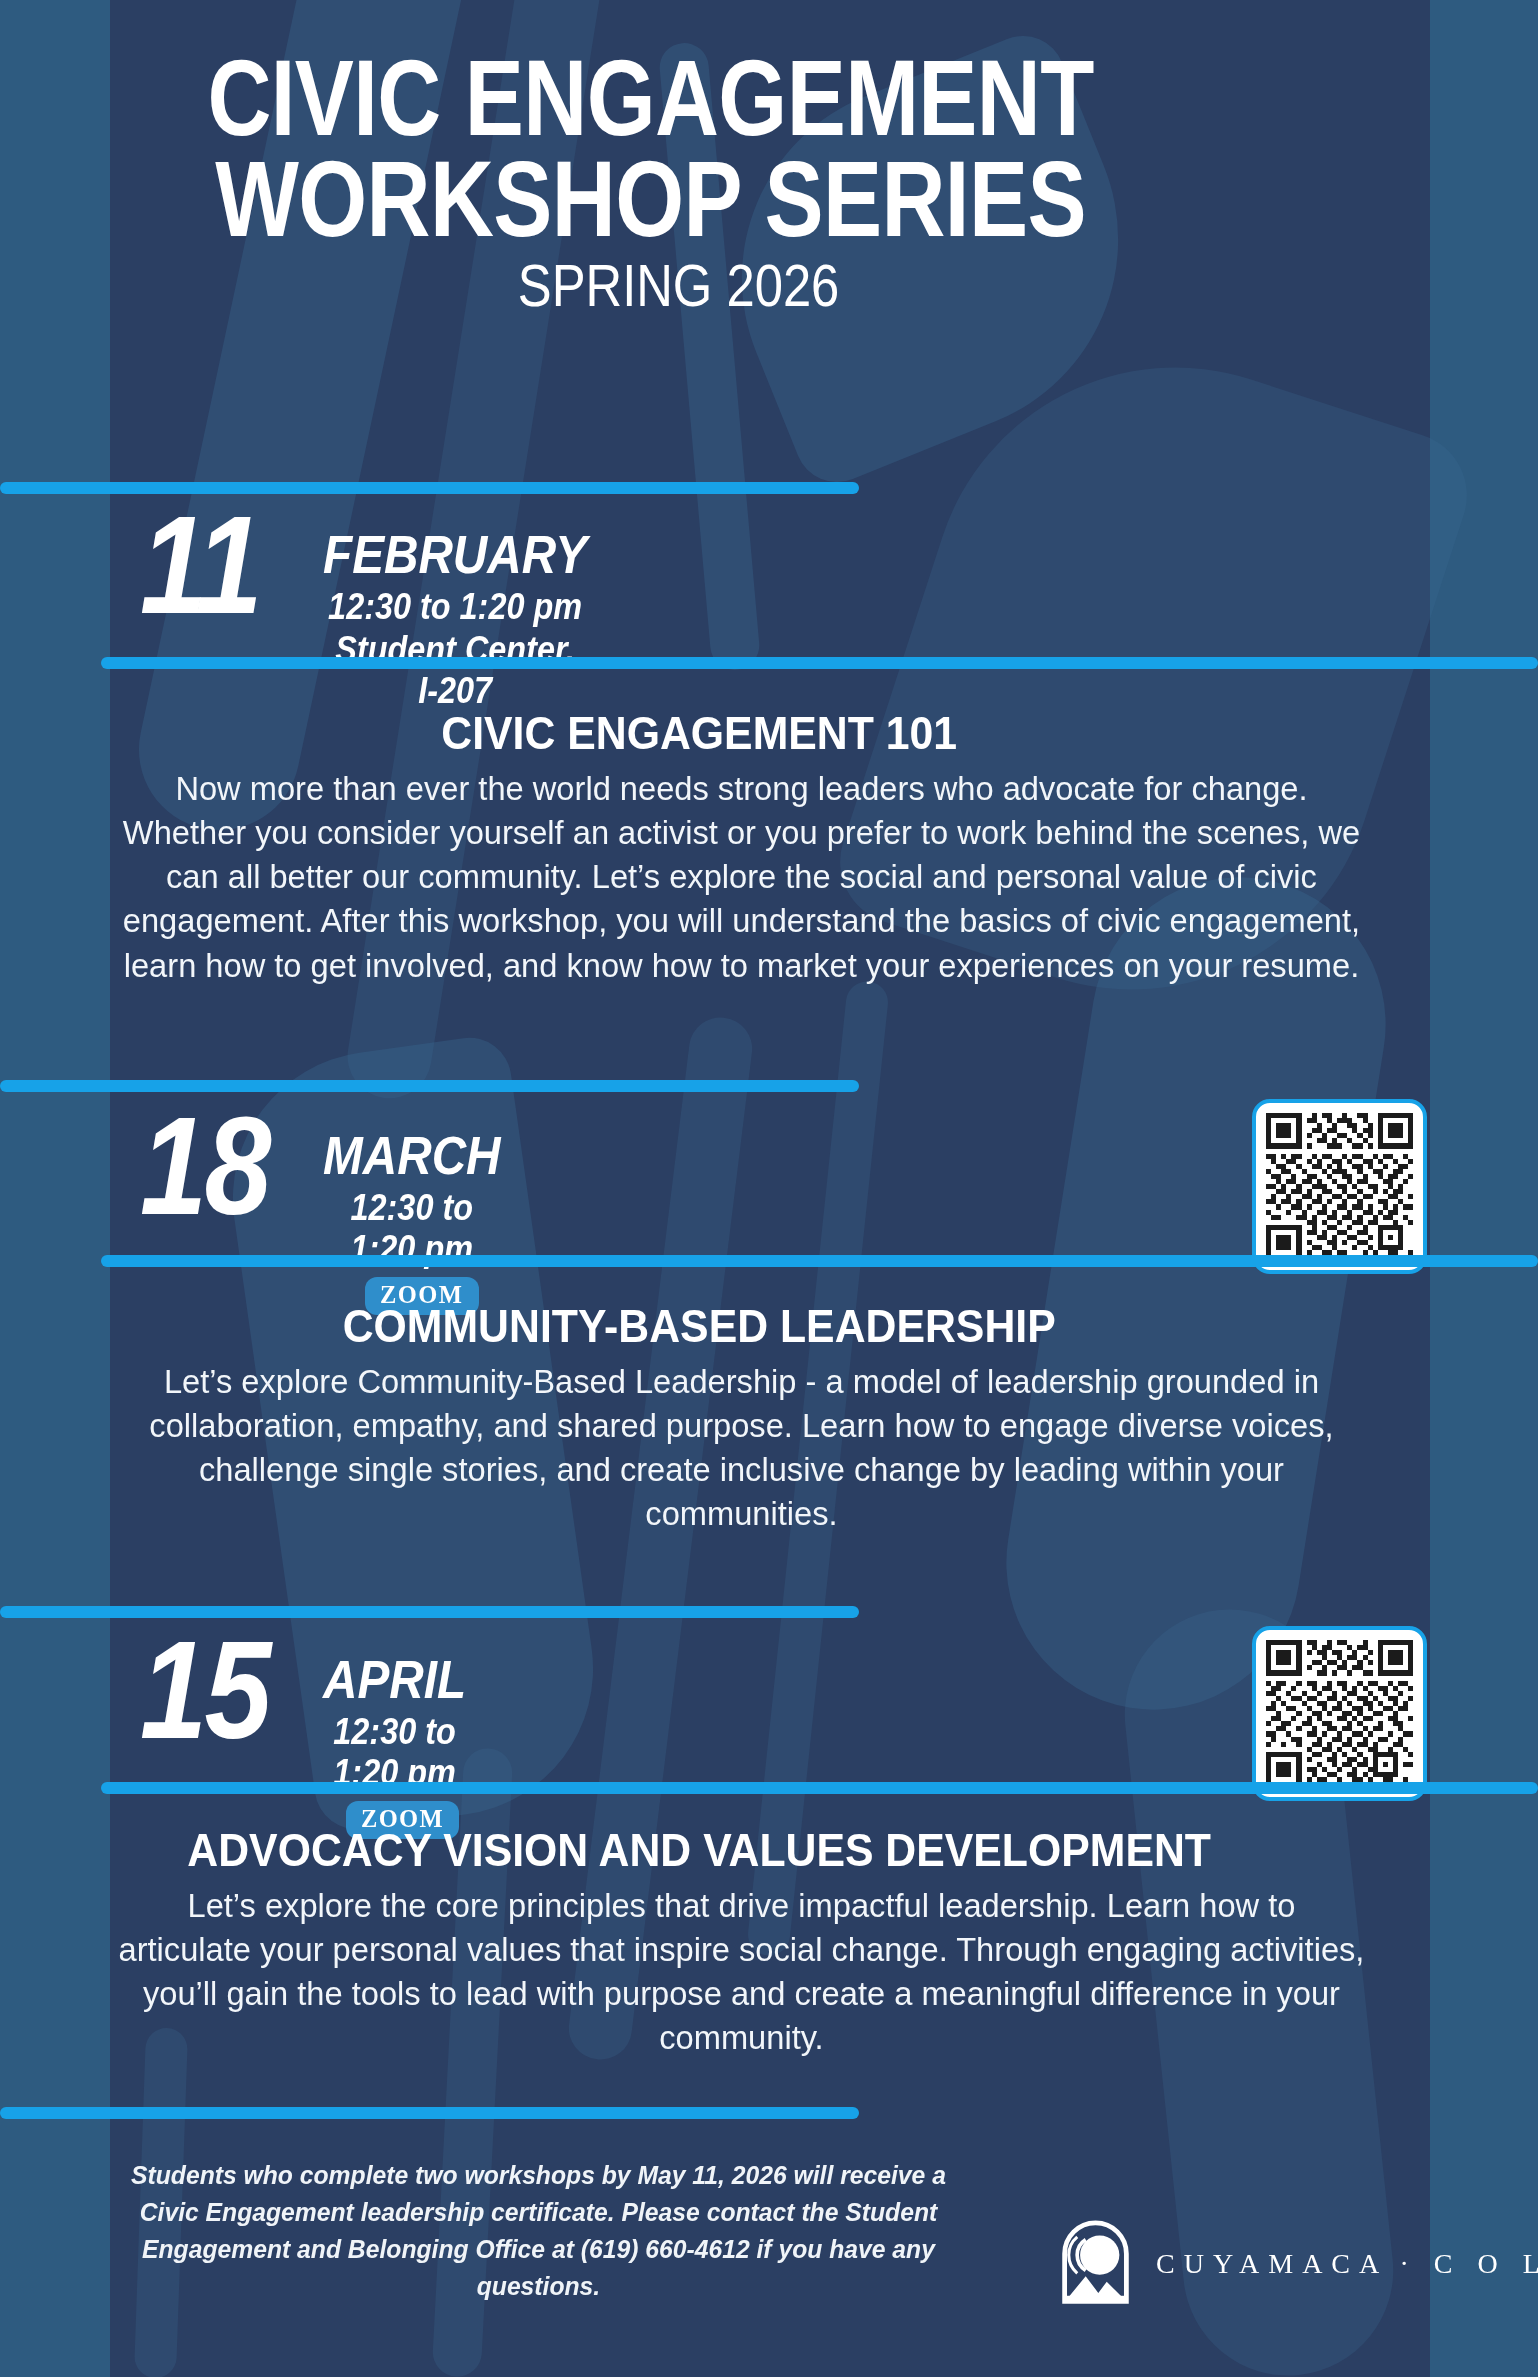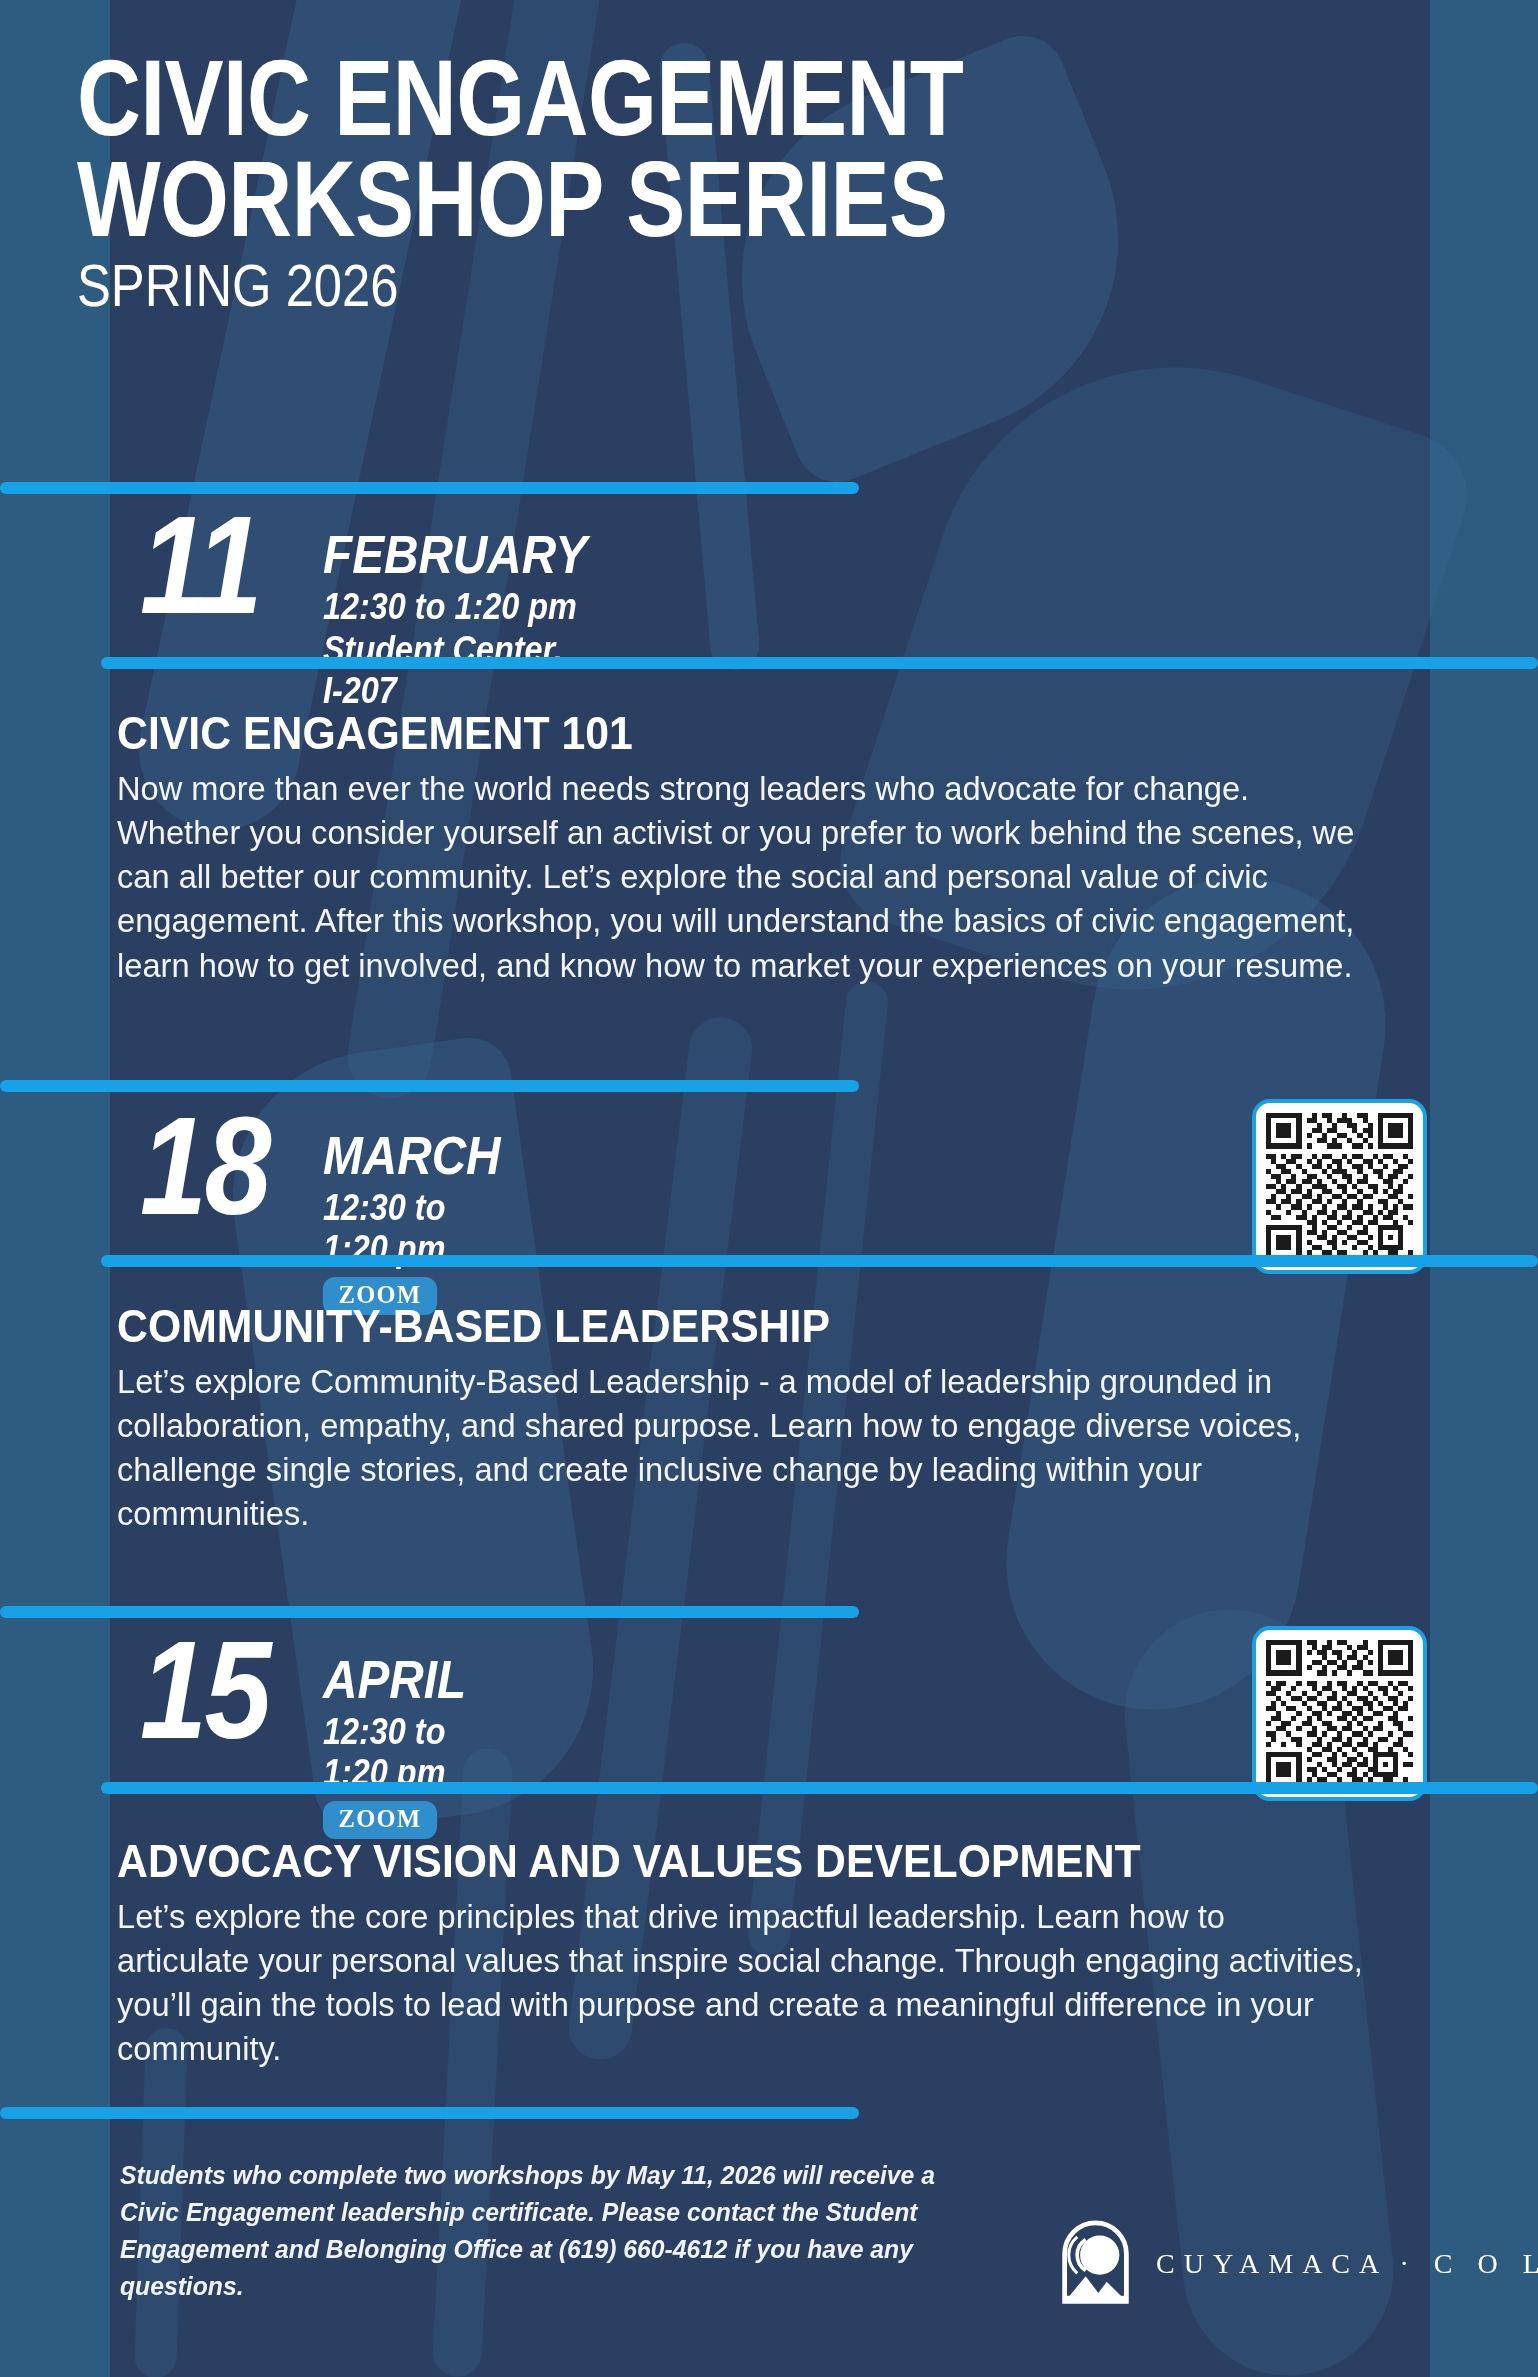--- a/index.html
+++ b/index.html
@@ -5,20 +5,21 @@
   html,body{margin:0;padding:0;}
   body{
     width:1538px;height:2377px;
     background:#2e5b80;
     font-family:"Liberation Sans", sans-serif;
     overflow:hidden;
   }
   .poster{
     position:relative;width:1538px;height:2377px;overflow:hidden;
     background:#2e5b80;
+    text-align:center;
   }
   
   .bg-art{position:absolute;inset:0;overflow:hidden;}
   .panel{
     position:absolute;left:110px;top:0;width:1320px;height:2377px;
     background:#2b3f63;
   }
   .swoosh{position:absolute;background:#3a6a93;opacity:.55;}
   .swoosh.op2{opacity:.35;}
   .swoosh.op3{opacity:.25;}
@@ -637,21 +638,21 @@
             <rect x="18" y="28" width="2" height="1"></rect>
             <rect x="22" y="28" width="1" height="1"></rect>
             <rect x="24" y="28" width="2" height="1"></rect>
             <rect x="28" y="28" width="1" height="1"></rect>
         </g>
       </svg>
     </div>
 
     <div class="rule long" style="top:1782px;"></div>
 
-    <div class="ws" style="top:1827px;margin-top:11px;">
+    <div class="ws" style="top:1827px;">
       <div class="ws-title">ADVOCACY VISION AND VALUES DEVELOPMENT</div>
       <div class="ws-body">Let’s explore the core principles that drive impactful leadership. Learn how to articulate your personal values that inspire social change. Through engaging activities, you’ll gain the tools to lead with purpose and create a meaningful difference in your community.</div>
     </div>
 
     <div class="rule short" style="top:2107px;width:859px;"></div>
 
     <div class="foot">Students who complete two workshops by May 11, 2026 will receive a Civic Engagement leadership certificate. Please contact the Student Engagement and Belonging Office at (619) 660-4612 if you have any questions.</div>
 
     <div class="logo">
       <svg class="logo-mark" viewBox="0 0 52 62">

